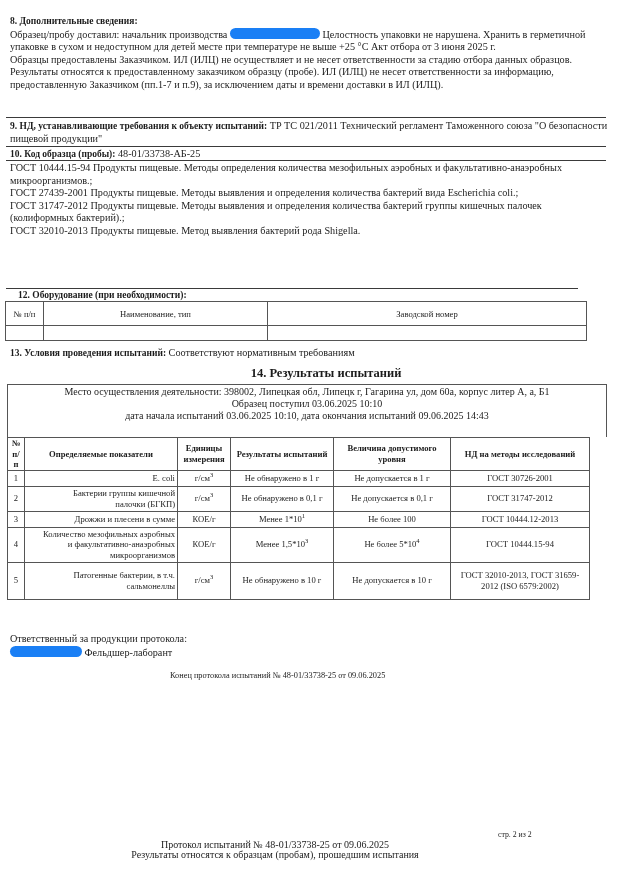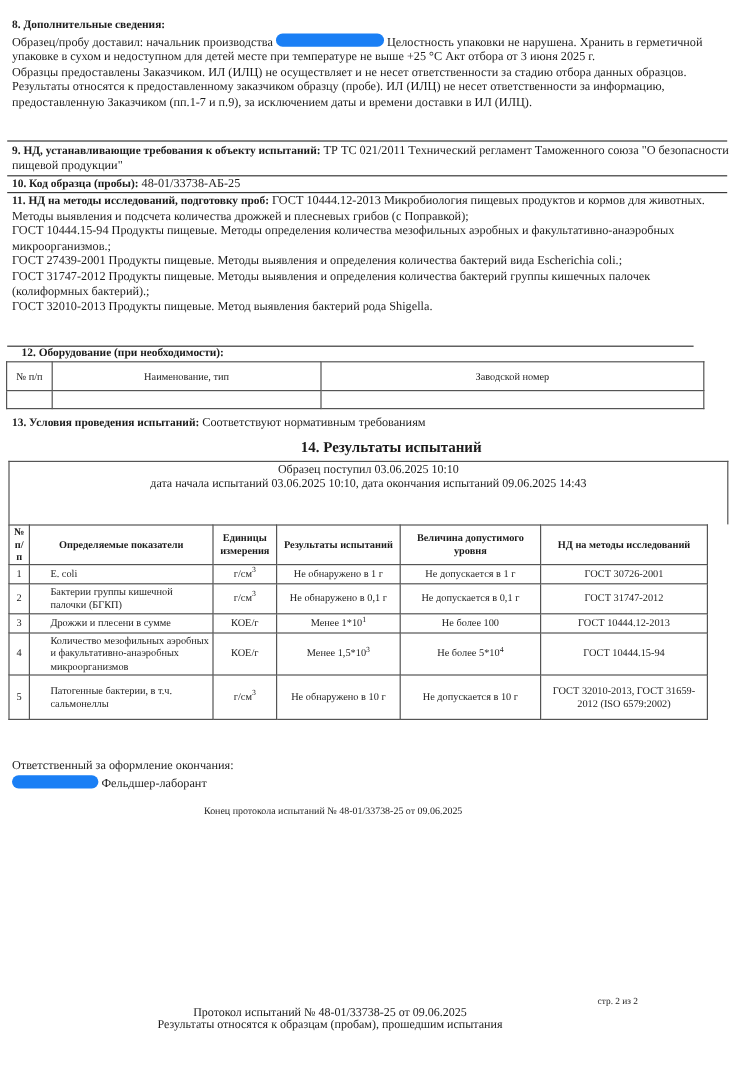--- a/index.html
+++ b/index.html
@@ -12,21 +12,21 @@
   .bold { font-weight: bold; }
   .redact {
     display: inline-block; background: #1a7ff5; border-radius: 7px;
     height: 11px; vertical-align: -1px;
   }
   .rule { position: absolute; left: 6px; height: 1px; background: #3a3a3a; }
   table { border-collapse: collapse; }
   .eq td { border: 1px solid #555; font-size: 8.6px; text-align: center; padding: 0; }
   .res td, .res th { border: 1px solid #555; font-size: 8.6px; text-align: center; padding: 0 2px; line-height: 10.5px; }
   .res th { font-weight: bold; }
-  .res td.left { text-align: left; padding-left: 17px; }
+  .res td.left { text-align: right; padding-left: 17px; }
   sup { font-size: 6.5px; vertical-align: 4px; line-height: 0; }
   .center { text-align: center; }
 </style>
 </head>
 <body>
 
 <div class="sec" style="top:15px;">
   <div class="bold" style="font-size:9.5px;">8. Дополнительные сведения:</div>
   <div>
     <span>Образец/пробу доставил: начальник производства</span>
@@ -43,24 +43,20 @@
 </div>
 <div class="rule" style="top:146px; width:600px;"></div>
 
 <div class="sec" style="top:148px;">
   <span class="bold" style="font-size:9.5px;">10. Код образца (пробы):</span>
   <span>48-01/33738-АБ-25</span>
 </div>
 <div class="rule" style="top:160px; width:600px;"></div>
 
 <div class="sec" style="top:162px;">
-  <div>
-    <span class="bold" style="font-size:9.5px;">11. НД на методы исследований, подготовку проб:</span>
-    <span>ГОСТ 10444.12-2013 Микробиология пищевых продуктов и кормов для животных. Методы выявления и подсчета количества дрожжей и плесневых грибов (с Поправкой);</span>
-  </div>
   <div>ГОСТ 10444.15-94 Продукты пищевые. Методы определения количества мезофильных аэробных и факультативно-анаэробных микроорганизмов.;</div>
   <div>ГОСТ 27439-2001 Продукты пищевые. Методы выявления и определения количества бактерий вида Escherichia coli.;</div>
   <div>ГОСТ 31747-2012 Продукты пищевые. Методы выявления и определения количества бактерий группы кишечных палочек (колиформных бактерий).;</div>
   <div>ГОСТ 32010-2013 Продукты пищевые. Метод выявления бактерий рода Shigella.</div>
 </div>
 <div class="rule" style="top:288px; width:572px;"></div>
 
 <div class="abs bold" style="top:290px; left:18px; font-size:9.5px;">12. Оборудование (при необходимости):</div>
 <table class="eq abs" style="top:301px; left:5px; width:582px;">
   <tbody>
@@ -78,20 +74,21 @@
   </table>
 
 <div class="abs" style="top:347px; left:10px; font-size:10.2px;">
   <span class="bold" style="font-size:9.5px;">13. Условия проведения испытаний:</span>
   <span>Соответствуют нормативным требованиям</span>
 </div>
 
 <div class="abs bold center" style="top:366px; left:0; width:622px; font-size:12.5px;padding-left:15px;">14. Результаты испытаний</div>
 
 <div class="abs center" style="top:384px; left:7px; width:600px; height:53px; border:1px solid #555; border-bottom:none; font-size:10px; line-height:12.2px; padding-top:1px; box-sizing:border-box;">
+  <div>Место осуществления деятельности: 398002, Липецкая обл, Липецк г, Гагарина ул, дом 60а, корпус литер А, а, Б1</div>
   <div>Образец поступил 03.06.2025 10:10</div>
   <div>дата начала испытаний 03.06.2025 10:10, дата окончания испытаний 09.06.2025 14:43</div>
 </div>
 
 <table class="res abs" style="top:437px; left:7px; width:583px;">
   <tbody>
       <tr style="height:26px;">
     <th style="width:12px;">№ п/п</th>
     <th style="width:148px;">Определяемые показатели</th>
     <th style="width:48px;">Единицы измерения</th>
@@ -136,21 +133,21 @@
     <td class="left">Патогенные бактерии, в т.ч. сальмонеллы</td>
     <td><span>г/см</span><sup>3</sup></td>
     <td>Не обнаружено в 10 г</td>
     <td>Не допускается в 10 г</td>
     <td>ГОСТ 32010-2013, ГОСТ 31659-2012 (ISO 6579:2002)</td>
   </tr>
 </tbody>
   </table>
 
 <div class="abs" style="top:633px; left:10px; font-size:10.2px; line-height:12.6px;">
-  <div>Ответственный за оформление окончания:</div>
+  <div>Ответственный за продукции протокола:</div>
   <div>
     <span class="redact" style="width:72px;"></span>
     <span>Фельдшер-лаборант</span>
   </div>
 </div>
 
 <div class="abs" style="top:671px; left:170px; font-size:8.3px;">Конец протокола испытаний № 48-01/33738-25 от 09.06.2025</div>
 
 <div class="abs" style="top:830px; left:498px; font-size:7.8px;">стр. 2 из 2</div>
 <div class="abs center" style="top:840px; left:130px; width:290px; font-size:10px; line-height:9.6px;">

